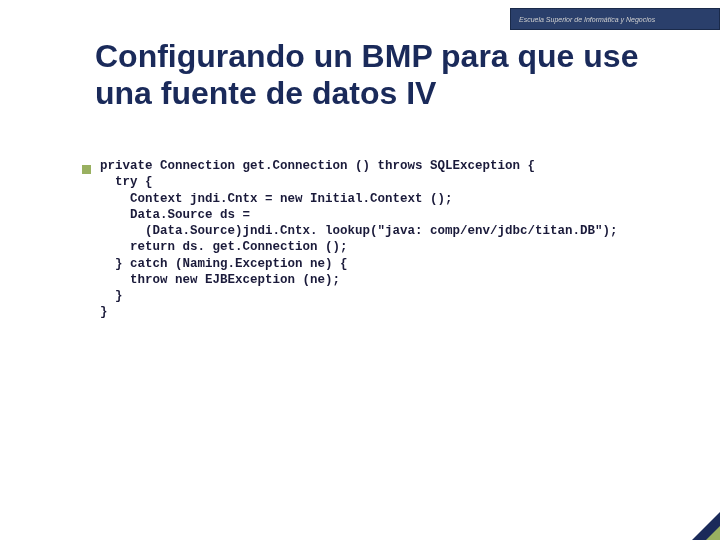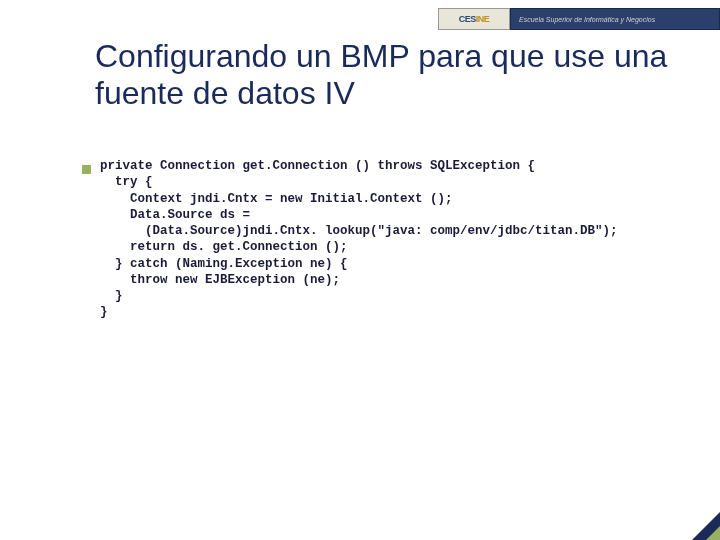--- a/index.html
+++ b/index.html
@@ -47,21 +47,21 @@
     border: 1px solid #1a2a4a;
   }
   .title {
     position: absolute;
     top: 38px;
     left: 95px;
     right: 40px;
     font-size: 32px;
     color: #1a2a5a;
     line-height: 1.15;
-    font-weight: normal;
+    font-weight: bold;
   }
   .bullet-square {
     position: absolute;
     top: 165px;
     left: 82px;
     width: 9px;
     height: 9px;
     background: #99b060;
   }
   .code-block {
@@ -92,24 +92,20 @@
     width: 0;
     height: 0;
     border-right: 14px solid #99b060;
     border-top: 14px solid transparent;
   }
 </style>
 </head>
 <body>
 
 <div class="header-bar">
-  <div class="logo-box">
-    <span>CES</span>
-      <span class="accent">INE</span>
-  </div>
   <div class="tagline-box">Escuela Superior de Informática y Negocios</div>
 </div>
 
 <div class="title">Configurando un BMP para que use una fuente de datos IV</div>
 
 <div class="bullet-square"></div>
 
 <div class="code-block">private Connection get.Connection () throws SQLException {
   try {
     Context jndi.Cntx = new Initial.Context ();

